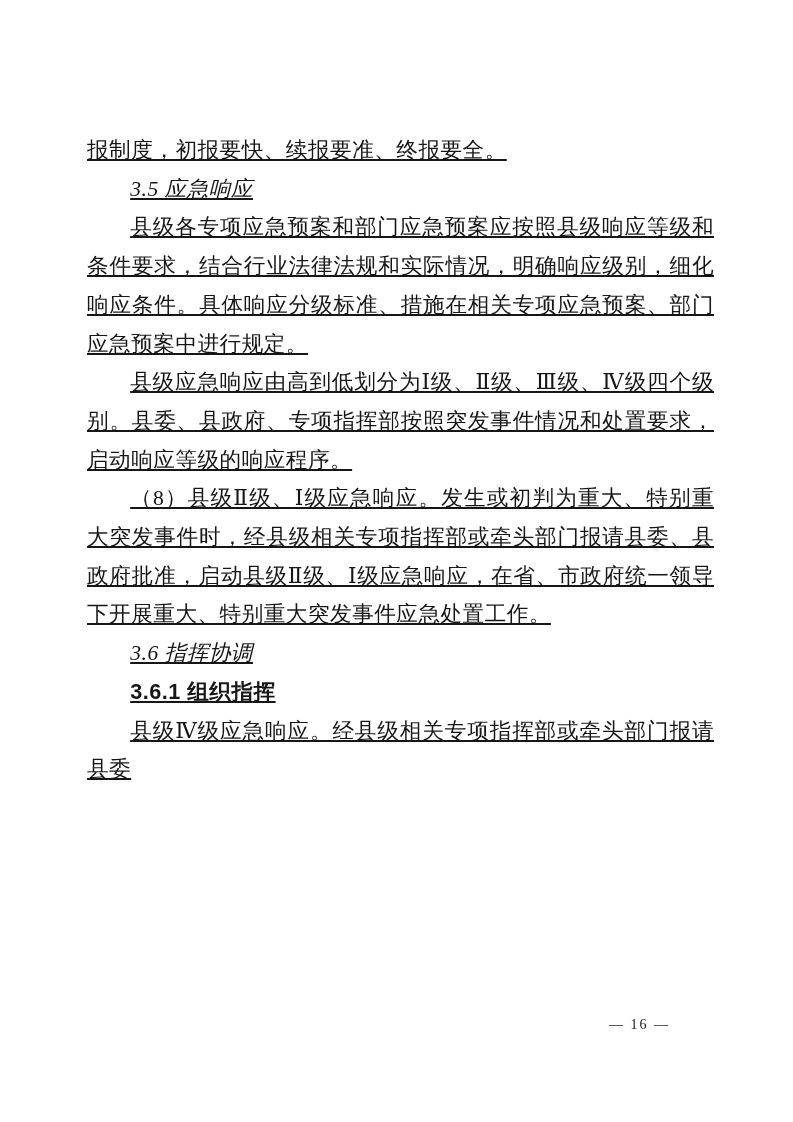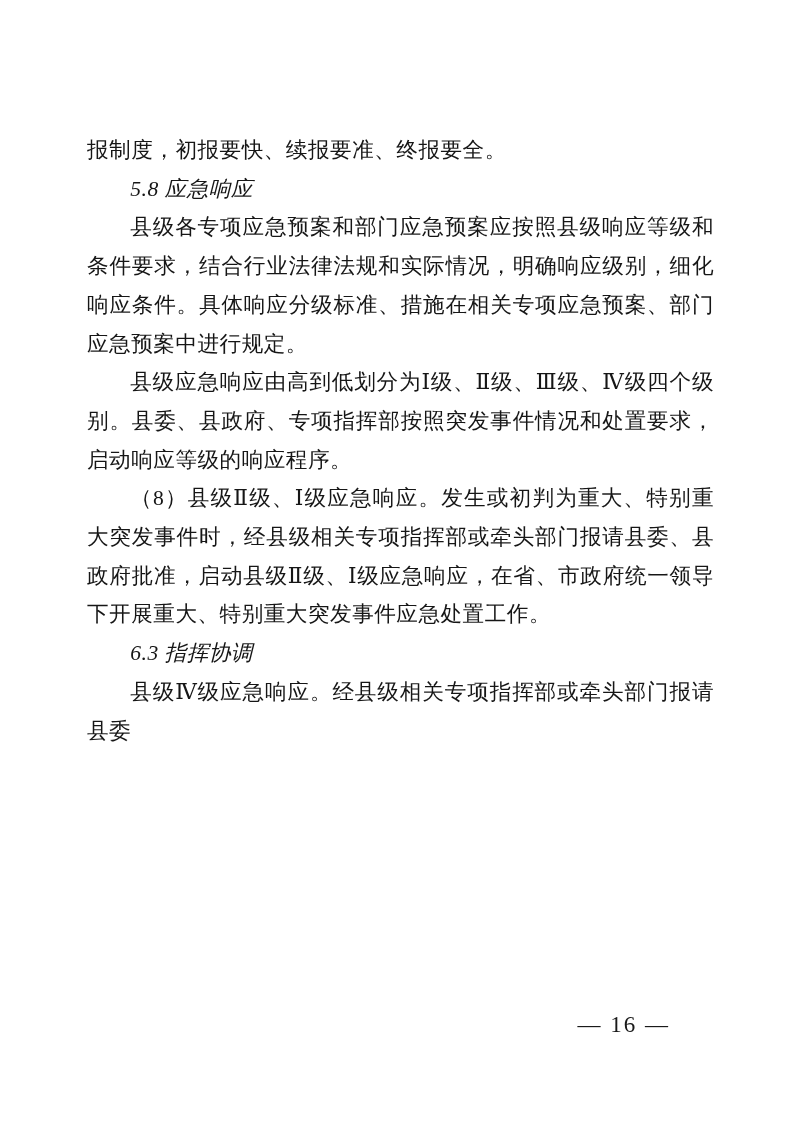--- a/index.html
+++ b/index.html
@@ -21,55 +21,57 @@
     left: 87px;
     top: 131px;
     width: 627px;
   }
   .content p {
     margin: 0;
     font-size: 21.6px;
     line-height: 38.7px;
     text-align: justify;
     letter-spacing: 0.5px;
+    text-decoration: underline;
   }
   .indent {
     text-indent: 2em;
   }
   .heading-kaiti {
     font-style: italic;
     text-indent: 2em;
   }
   .heading-bold {
     font-family: "Liberation Sans", "DejaVu Sans", sans-serif;
     font-weight: 700;
     font-style: normal;
     text-indent: 2em;
   }
   .footer {
     position: absolute;
     top: 1011px;
     right: 123px;
-    font-size: 23px;
+    font-size: 14px;
     line-height: 28px;
     color: #1a1a1a;
     letter-spacing: 2px;
     white-space: nowrap;
   }
 </style>
 </head>
 <body>
 
 <div class="page">
   <div class="content">
     <p>报制度，初报要快、续报要准、终报要全。</p>
-    <p class="heading-kaiti">5.8 应急响应</p>
+    <p class="heading-kaiti">3.5 应急响应</p>
     <p class="indent">县级各专项应急预案和部门应急预案应按照县级响应等级和条件要求，结合行业法律法规和实际情况，明确响应级别，细化响应条件。具体响应分级标准、措施在相关专项应急预案、部门应急预案中进行规定。</p>
     <p class="indent">县级应急响应由高到低划分为Ⅰ级、Ⅱ级、Ⅲ级、Ⅳ级四个级别。县委、县政府、专项指挥部按照突发事件情况和处置要求，启动响应等级的响应程序。</p>
     <p class="indent">（8）县级Ⅱ级、Ⅰ级应急响应。发生或初判为重大、特别重大突发事件时，经县级相关专项指挥部或牵头部门报请县委、县政府批准，启动县级Ⅱ级、Ⅰ级应急响应，在省、市政府统一领导下开展重大、特别重大突发事件应急处置工作。</p>
-    <p class="heading-kaiti">6.3 指挥协调</p>
+    <p class="heading-kaiti">3.6 指挥协调</p>
+    <p class="heading-bold">3.6.1 组织指挥</p>
     <p class="indent">县级Ⅳ级应急响应。经县级相关专项指挥部或牵头部门报请县委</p>
   </div>
 
   <div class="footer">
     <span>— 16 —</span>
   </div>
 </div>
 
 </body></html>

